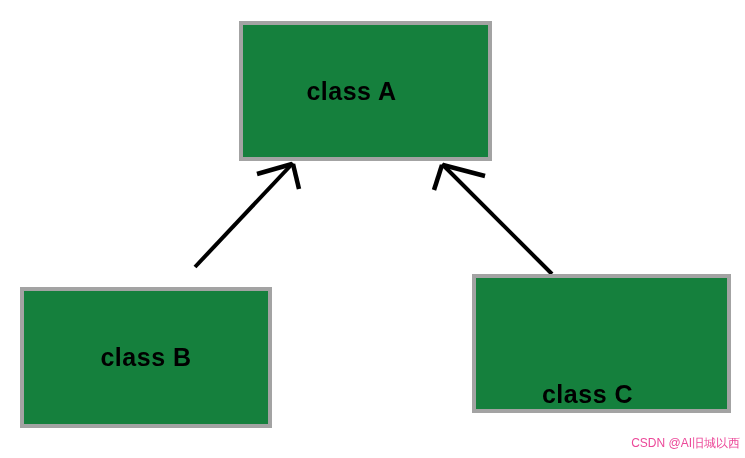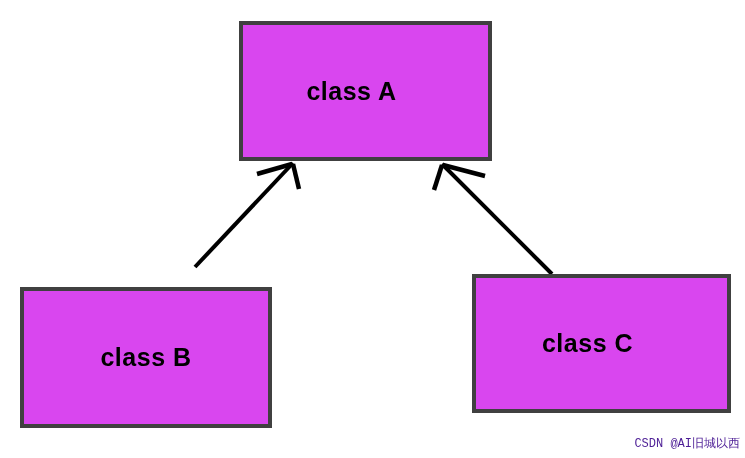--- a/index.html
+++ b/index.html
@@ -11,57 +11,57 @@
     position: relative;
     width: 745px;
     height: 458px;
     background: #ffffff;
     overflow: hidden;
     font-family: "Liberation Sans", sans-serif;
   }
   .class-box {
     position: absolute;
     box-sizing: border-box;
-    border: 4px solid #404040;
-    background: #d946ef;
+    border: 4px solid #a3a3a3;
+    background: #15803d;
     display: flex;
     align-items: center;
     justify-content: center;
   }
   .class-label {
     font-size: 25px;
     font-weight: bold;
     color: #000000;
     letter-spacing: 0.5px;
     white-space: nowrap;
   }
   #box-a { left: 239px; top: 21px;  width: 253px; height: 140px; }
   #box-a .class-label { position: relative; left: -14px; }
   #box-b { left: 20px;  top: 267px; width: 252px; height: 141px; margin-top: 20px; }
-  #box-c { left: 472px; top: 274px; width: 259px; height: 139px; }
+  #box-c { left: 472px; top: 274px; width: 259px; height: 139px; align-items: flex-end; }
   #box-c .class-label { position: relative; left: -14px; }
   #arrow-layer {
     position: absolute;
     left: 0; top: 0;
     width: 745px;
     height: 458px;
     pointer-events: none;
   }
   #arrow-layer line {
     stroke: #000000;
   }
   .edge-main { stroke-width: 4px; }
   .edge-barb { stroke-width: 4.5px; stroke-linecap: butt; }
   #watermark {
     position: absolute;
     right: 5px;
     bottom: 6px;
     font-size: 12px;
-    color: #4c1d95;
-    font-family: Liberation Mono, monospace;
+    color: #ec4899;
+    font-family: Liberation Sans, sans-serif;
     white-space: nowrap;
   }
 </style>
 </head>
 <body>
 
 <div id="canvas">
 
   <svg id="arrow-layer" viewBox="0 0 745 458" xmlns="http://www.w3.org/2000/svg">
     <g>

